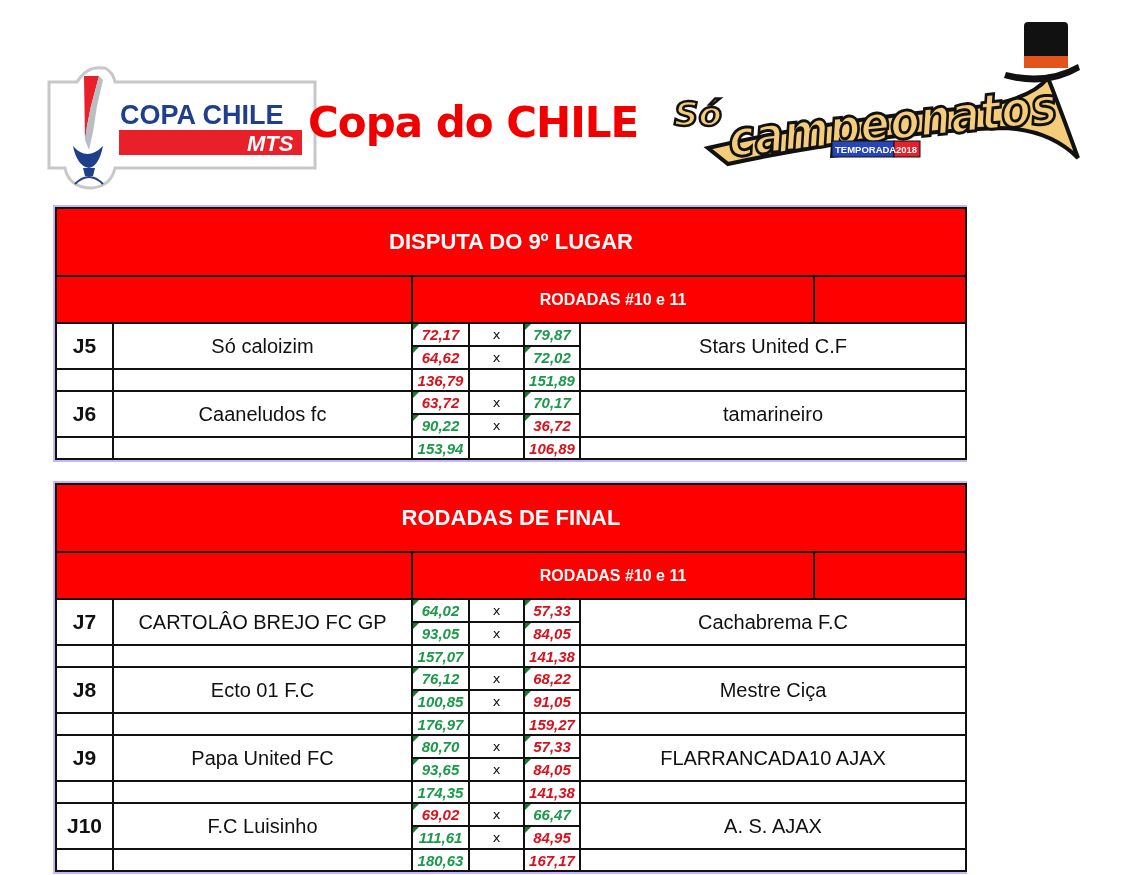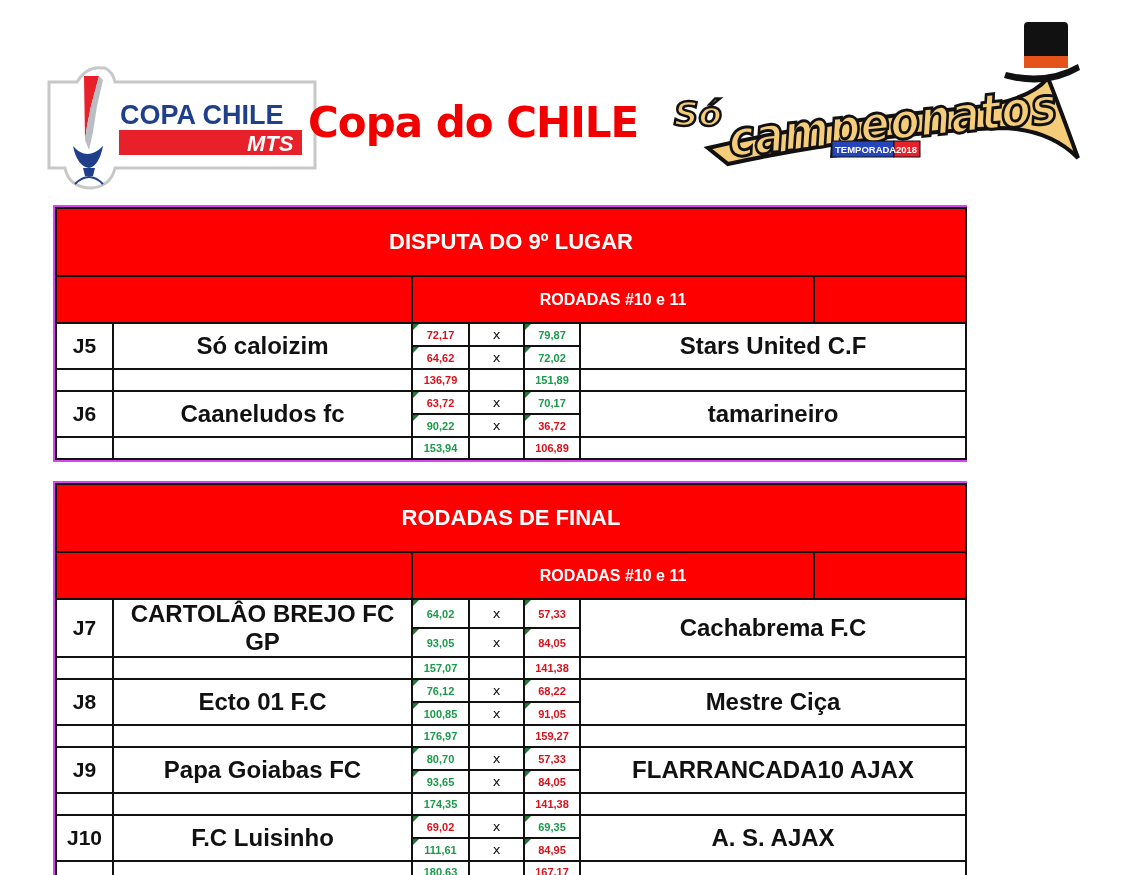--- a/index.html
+++ b/index.html
@@ -5,28 +5,28 @@
   * { box-sizing: border-box; margin: 0; padding: 0; }
   html, body { width: 1136px; height: 875px; background: #ffffff; overflow: hidden; }
   body { position: relative; font-family: "DejaVu Sans", sans-serif; }
 
   
   .logo-left { position: absolute; left: 10px; top: 66px; width: 272px; height: 124px; margin-left: 37px; }
   .page-title { position: absolute; left: 308px; top: 98px; font-size: 42px; font-weight: bold; color: #f20000; font-family: "DejaVu Sans", sans-serif; letter-spacing: -1px; }
   .logo-right { position: absolute; left: 668px; top: 8px; width: 418px; height: 185px; }
 
   
-  .bracket { position: absolute; left: 53px; width: 914px; border: 2px solid #d946ef; }
+  .bracket { position: absolute; left: 53px; width: 914px; border: 2px solid #c4b5fd; }
   .bracket table { border-collapse: collapse; width: 100%; table-layout: fixed; }
   .bracket td { border: 2px solid #111; padding: 0; text-align: center; vertical-align: middle; }
   .title-cell { background: #ff0000; color: #ffffff; font-weight: bold; font-size: 22px; height: 68px; font-family: "Liberation Sans", sans-serif; }
   .sub-cell { background: #ff0000; color: #ffffff; font-weight: bold; font-size: 16px; height: 47px; font-family: "Liberation Sans", sans-serif; margin-left: 9px; }
   .j-cell { font-weight: bold; font-size: 21px; color: #111; font-family: "Liberation Sans", sans-serif; }
-  .team-cell { font-weight: bold; font-size: 24px; color: #111; font-family: "Liberation Sans", sans-serif; }
-  .score { font-size: 11px; font-weight: bold; height: 23px; position: relative; font-family: "Liberation Sans", sans-serif; }
+  .team-cell { font-weight: normal; font-size: 20px; color: #111; font-family: "Liberation Sans", sans-serif; }
+  .score { font-size: 15px; font-weight: bold; height: 23px; position: relative; font-family: "Liberation Sans", sans-serif; font-style: italic; }
   .score.corner::before { content: ""; position: absolute; left: 0; top: 0; width: 0; height: 0; border-top: 6px solid #1e7a2e; border-right: 6px solid transparent; }
   .x-cell { font-size: 13px; color: #111; }
   .total-row td { height: 22px; }
   .green { color: #1a9a4a; }
   .red { color: #d8121c; }
 </style>
 </head>
 <body>
 
 <div class="logo-left">
@@ -198,21 +198,21 @@
       <td></td>
           <td></td>
       <td class="score green">176,97</td>
       <td></td>
       <td class="score red">159,27</td>
       <td></td>
     </tr>
 
     <tr>
       <td class="j-cell" rowspan="2">J9</td>
-      <td class="team-cell" rowspan="2">Papa Goiabas FC</td>
+      <td class="team-cell" rowspan="2">Papa United FC</td>
       <td class="score corner green">80,70</td>
       <td class="x-cell">x</td>
       <td class="score corner red">57,33</td>
       <td class="team-cell" rowspan="2">FLARRANCADA10 AJAX</td>
     </tr>
     <tr>
       <td class="score corner green">93,65</td>
       <td class="x-cell">x</td>
       <td class="score corner red">84,05</td>
     </tr>
@@ -223,21 +223,21 @@
       <td></td>
       <td class="score red">141,38</td>
       <td></td>
     </tr>
 
     <tr>
       <td class="j-cell" rowspan="2">J10</td>
       <td class="team-cell" rowspan="2">F.C Luisinho</td>
       <td class="score corner red">69,02</td>
       <td class="x-cell">x</td>
-      <td class="score corner green">69,35</td>
+      <td class="score corner green">66,47</td>
       <td class="team-cell" rowspan="2">A. S. AJAX</td>
     </tr>
     <tr>
       <td class="score corner green">111,61</td>
       <td class="x-cell">x</td>
       <td class="score corner red">84,95</td>
     </tr>
     <tr class="total-row">
       <td></td>
           <td></td>

